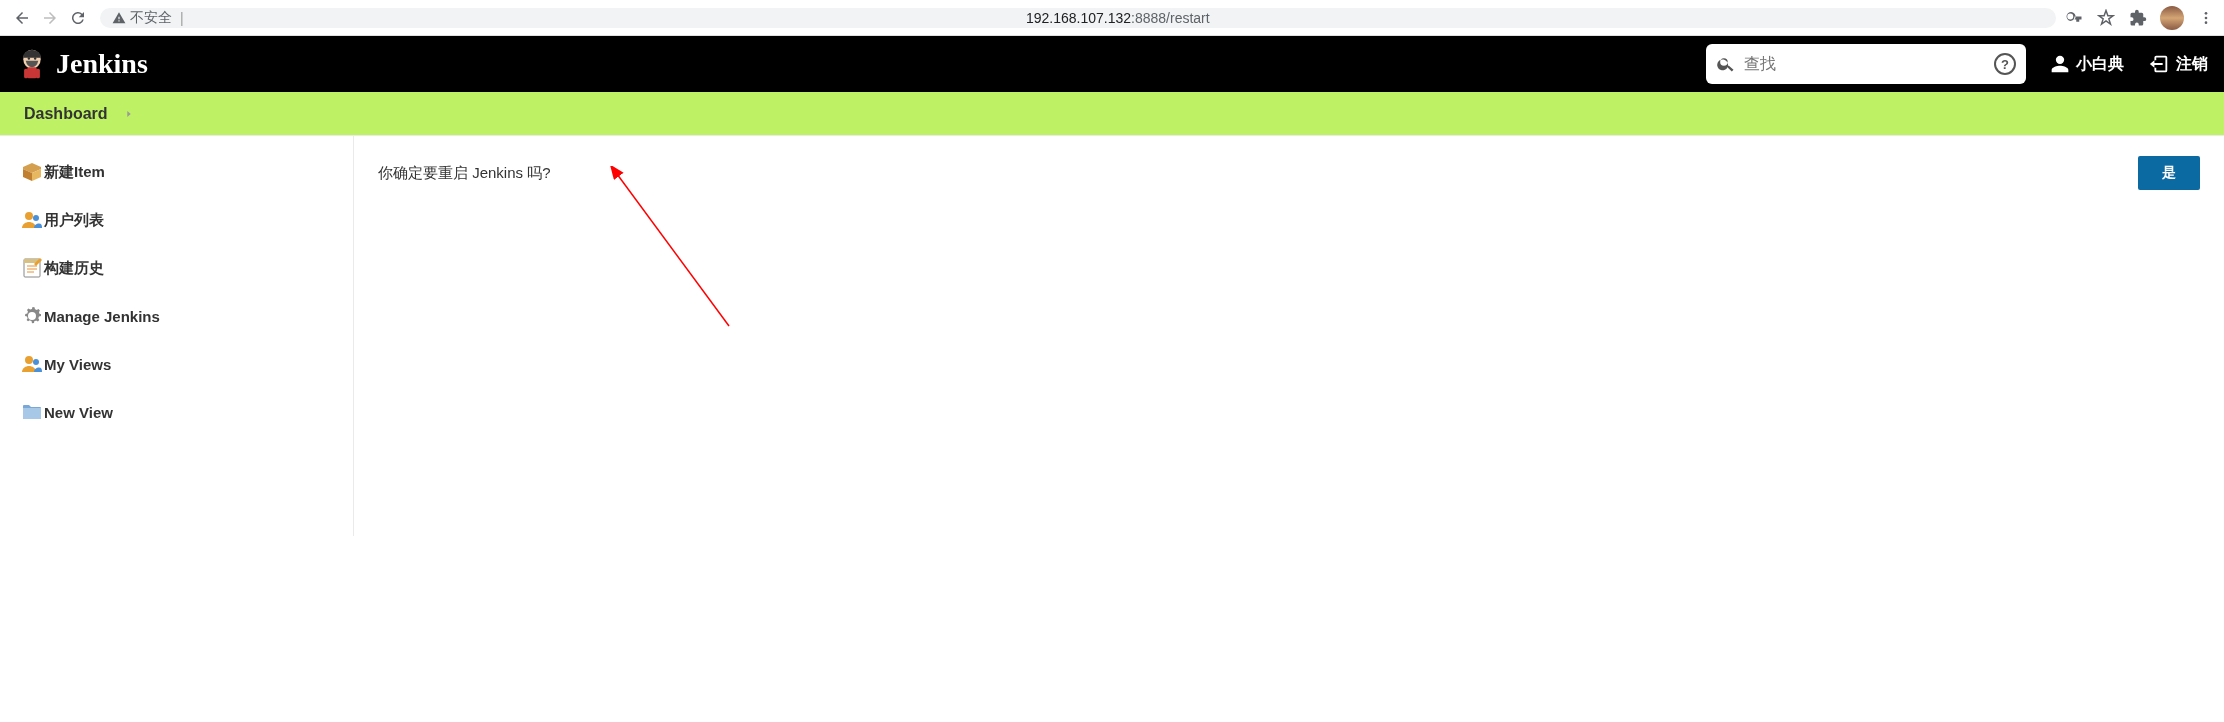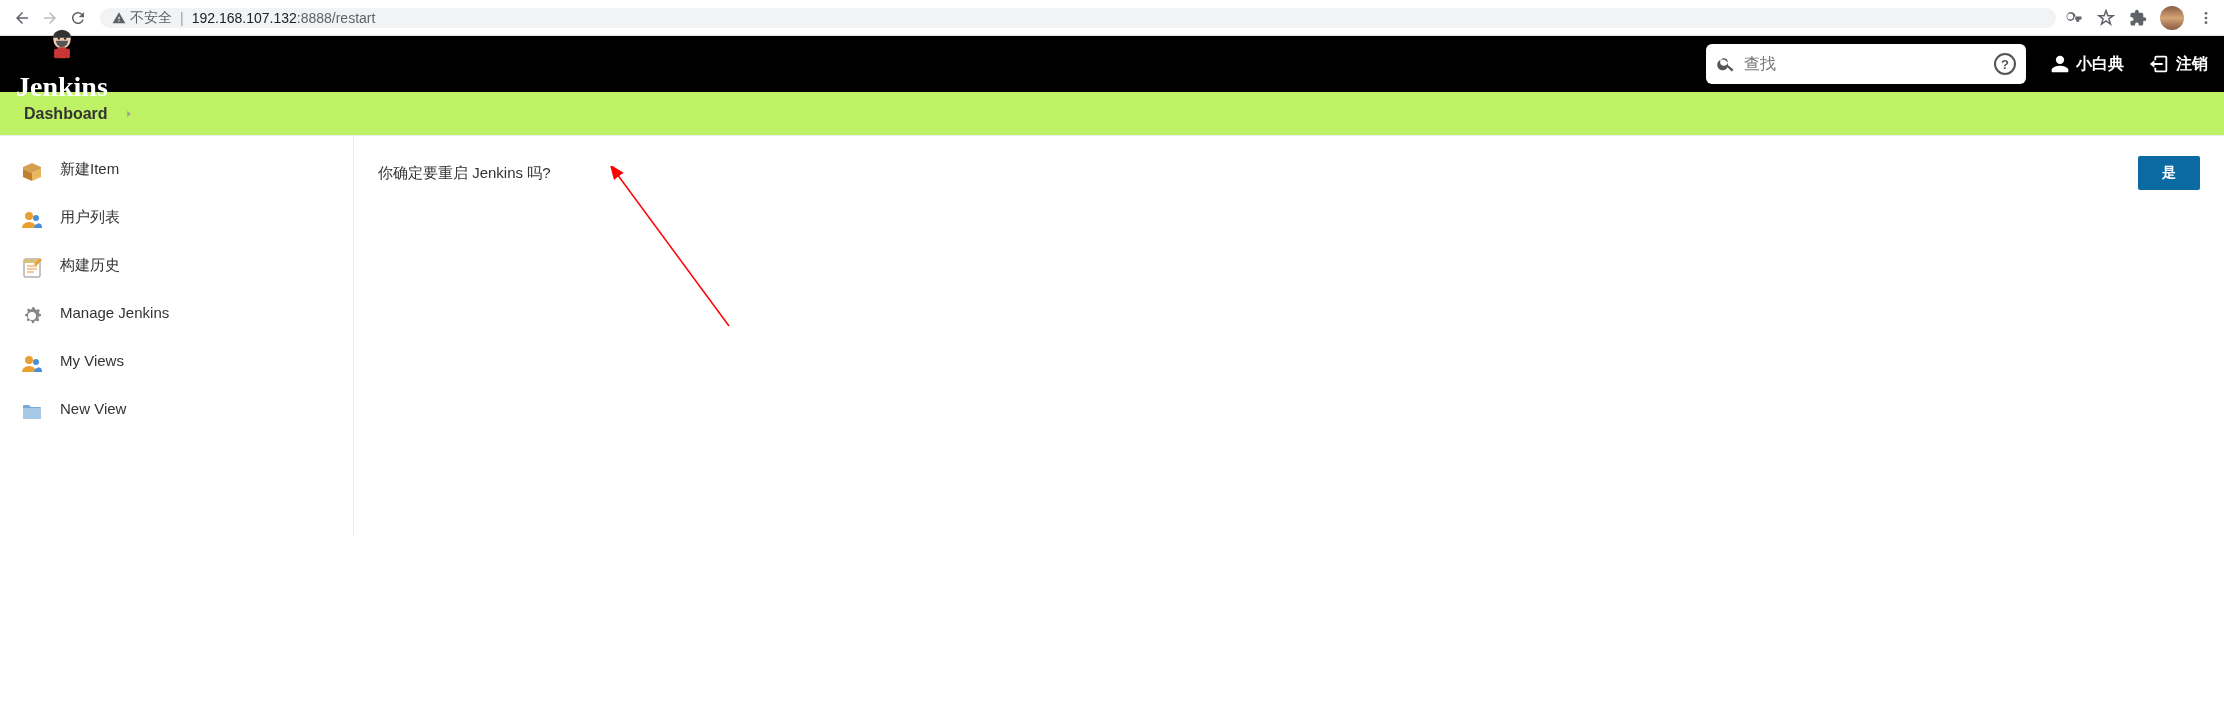--- a/index.html
+++ b/index.html
@@ -3,53 +3,53 @@
   <meta charset="utf-8">
   <style>
     * { margin: 0; padding: 0; box-sizing: border-box; }
     body { font-family: Arial, "Microsoft YaHei", sans-serif; font-size: 14px; color: #333; background: #fff; }
     
     
     .browser-bar { height: 36px; background: #fff; border-bottom: 1px solid #e0e0e0; display: flex; align-items: center; padding: 0 8px; }
     .nav-btn { width: 28px; height: 28px; display: flex; align-items: center; justify-content: center; color: #5f6368; cursor: pointer; border-radius: 50%; }
     .nav-btn svg { fill: currentColor; }
     .nav-disabled { color: #bdbdbd; }
-    .url-bar { flex: 1; height: 20px; background: #f1f3f4; border-radius: 14px; display: flex; align-items: center; padding: 0 12px; margin-left: 8px; margin-right: 8px; }
+    .url-bar { flex: 1; height: 20px; background: #f1f3f4; border-radius: 14px; display: flex; align-items: center; padding: 0 12px; margin-left: 8px; margin-right: 8px; text-align: center; }
     .url-bar .warn { display: flex; align-items: center; gap: 4px; color: #5f6368; margin-right: 8px; }
     .url-bar .sep { color: #9e9e9e; margin-right: 8px; }
     .url-text { color: #202124; flex: 1; }
     .url-text .host { color: #202124; }
     .url-text .port { color: #5f6368; }
     .url-text .path { color: #5f6368; }
     .chrome-icons { display: flex; align-items: center; gap: 12px; color: #5f6368; }
     .chrome-icons .ci { width: 20px; height: 20px; display: flex; align-items: center; justify-content: center; }
     .avatar { width: 24px; height: 24px; border-radius: 50%; background: linear-gradient(180deg, #8a5a44 0%, #d4a574 50%, #8a5a44 100%); }
     
     
     .jenkins-header { height: 56px; background: #000; display: flex; align-items: center; padding: 0 16px; }
-    .jenkins-logo-wrap { display: flex; align-items: center; gap: 8px; flex-direction: column; }
+    .jenkins-logo-wrap { display: flex; align-items: center; gap: 8px; }
     .jenkins-logo-img { width: 32px; height: 38px; }
     .jenkins-logo-text { color: #fff; font-family: Georgia, serif; font-size: 28px; font-weight: bold; }
     .header-spacer { flex: 1; }
     .search-box { width: 320px; height: 40px; background: #fff; border-radius: 6px; display: flex; align-items: center; padding: 0 10px; }
     .search-box svg { fill: #555; }
     .search-input { flex: 1; border: none; outline: none; font-size: 16px; margin-left: 8px; background: transparent; }
     .search-help { width: 22px; height: 22px; border: 2px solid #555; border-radius: 50%; display: flex; align-items: center; justify-content: center; font-size: 13px; font-weight: bold; color: #555; }
     .header-link { color: #fff; font-weight: bold; display: flex; align-items: center; gap: 6px; margin-left: 24px; font-size: 16px; cursor: pointer; }
     .header-link svg { fill: #fff; }
     
     
     .breadcrumb-bar { height: 44px; background: #bef264; border-bottom: 1px solid #eaeaea; display: flex; align-items: center; padding: 0 24px; }
     .breadcrumb-item { font-weight: bold; color: #333; font-size: 16px; }
     .breadcrumb-sep { margin-left: 16px; color: #999; }
     
     
     .content { display: flex; }
     .sidebar { width: 354px; border-right: 1px solid #eaeaea; padding: 12px 0; min-height: 400px; }
-    .side-item { display: flex; gap: 16px; padding: 12px 20px; cursor: pointer; color: #333; font-size: 15px; }
+    .side-item { display: flex; align-items: center; padding: 12px 20px; cursor: pointer; color: #333; font-size: 15px; font-weight: bold; }
     .side-icon { width: 24px; height: 24px; display: flex; align-items: center; justify-content: center; }
     
     .main { flex: 1; padding: 20px 24px; position: relative; }
     .confirm-row { display: flex; align-items: center; gap: 16px; justify-content: space-between; }
     .confirm-text { font-size: 15px; color: #333; }
     .yes-btn { background: #0b6aa2; color: #fff; border: none; padding: 8px 24px; font-size: 14px; font-weight: bold; cursor: pointer; border-radius: 2px; }
     
     .arrow-annotation { position: absolute; left: 255px; top: 30px; pointer-events: none; }
   </style>
 </head>

